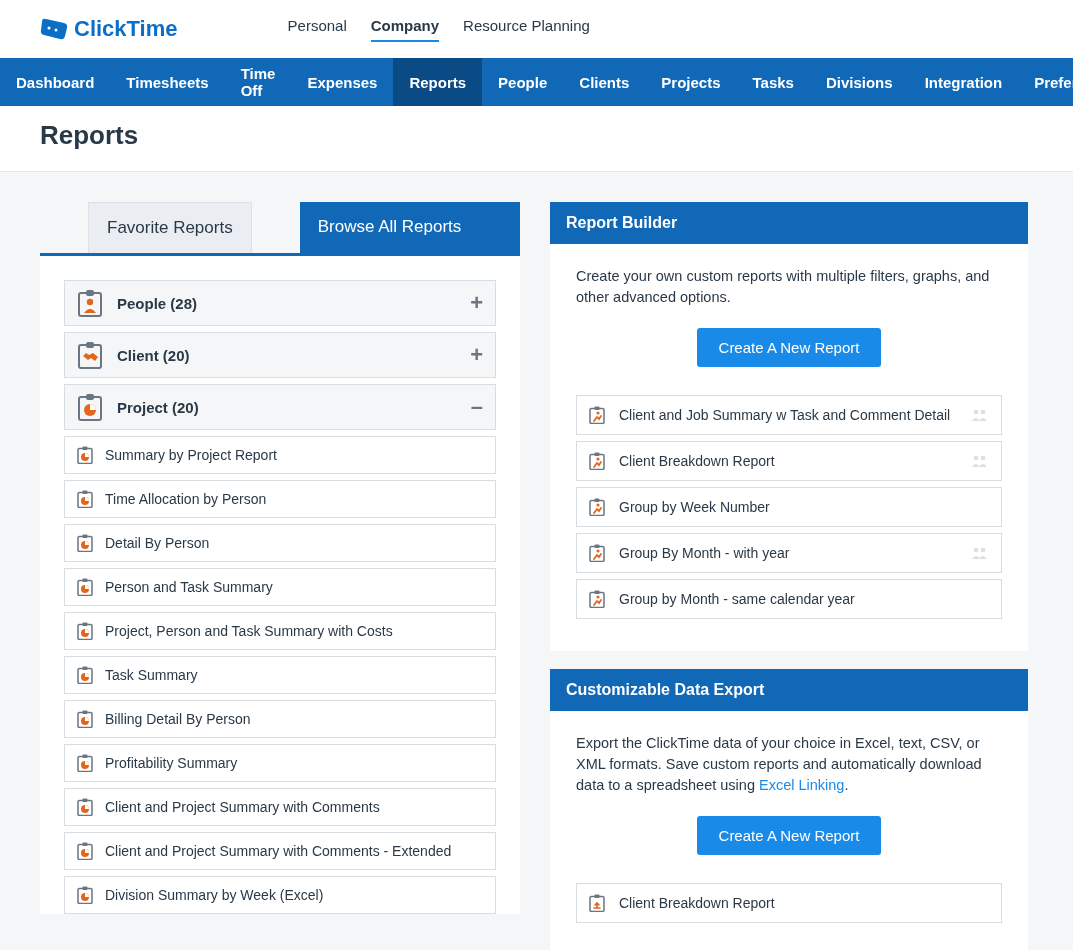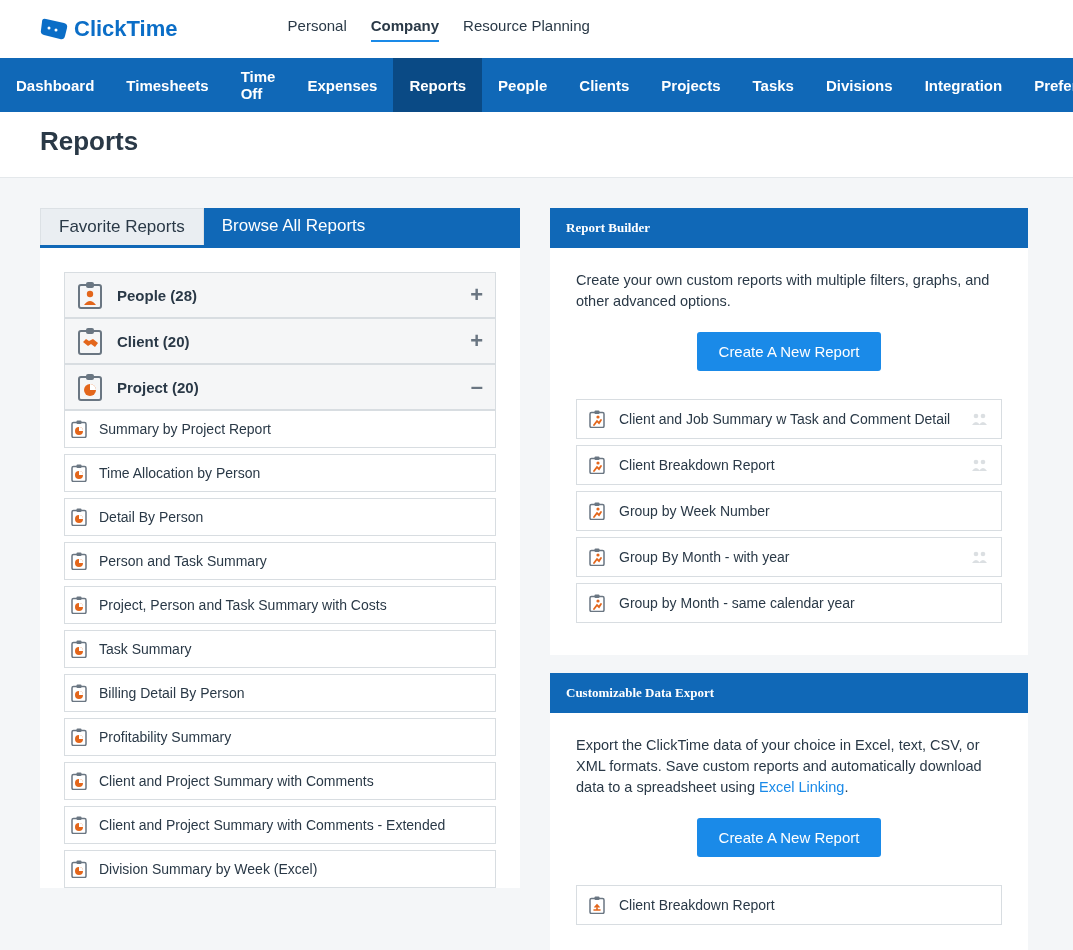--- a/index.html
+++ b/index.html
@@ -42,21 +42,21 @@
     font-size: 15px;
     padding-bottom: 6px;
   }
   .topnav a.active {
     font-weight: 600;
     border-bottom: 2px solid #1a8ae8;
   }
   .subnav {
     background: #1068b7;
     display: flex;
-    height: 54px;
+    height: 48px;
   }
   .subnav a {
     color: #fff;
     text-decoration: none;
     font-size: 15px;
     font-weight: 600;
     padding: 0 16px;
     display: flex;
     align-items: center;
   }
@@ -85,23 +85,24 @@
   .col { flex: 1; }
   .col-left { max-width: 480px; }
   .col-right { max-width: 478px; }
 
   
   .tabs-row {
     display: flex;
     border-bottom: 3px solid #1068b7;
   }
   .tab {
-    padding: 8px 18px;
+    padding: 15px 18px;
     font-size: 17px;
     cursor: pointer;
+    margin-left: 48px;
   }
   .tab.active {
     background: #eaeef2;
     color: #2a3947;
     font-weight: 500;
     border-top: 1px solid #dce1e5;
     border-left: 1px solid #dce1e5;
     border-right: 1px solid #dce1e5;
   }
   .tab.inactive {
@@ -112,20 +113,21 @@
   .fav-body {
     background: #fff;
     padding: 24px 24px 0;
   }
   .group-header {
     display: flex;
     align-items: center;
     background: #f5f6f7;
     border: 1px solid #d8dde1;
     padding: 8px 12px;
+    margin-bottom: 6px;
     cursor: pointer;
   }
   .group-header .gh-icon {
     width: 26px; height: 28px;
     margin-right: 14px;
   }
   .group-header .gh-label {
     font-size: 15px;
     font-weight: 700;
     color: #2a3947;
@@ -133,21 +135,21 @@
   }
   .group-header .gh-toggle {
     font-size: 22px;
     font-weight: 700;
     color: #6a7682;
   }
   .report-row {
     display: flex;
     align-items: center;
     border: 1px solid #d8dde1;
-    padding: 9px 6px;
+    padding: 9px 12px;
     margin-bottom: 6px;
     background: #fff;
     cursor: pointer;
   }
   .report-row .rr-icon {
     width: 16px; height: 18px;
     margin-right: 12px;
   }
   .report-row .rr-label {
     font-size: 14px;
@@ -155,24 +157,23 @@
   }
 
   
   .panel {
     background: #fff;
     margin-bottom: 18px;
   }
   .panel-header {
     background: #1068b7;
     color: #fff;
-    font-size: 13px;
+    font-size: 16px;
     font-weight: 600;
     padding: 12px 16px;
-    font-family: Liberation Serif, serif;
   }
   .panel-body {
     padding: 22px 26px 26px;
   }
   .panel-body p {
     font-size: 14.5px;
     color: #2a3947;
     line-height: 1.45;
     margin-bottom: 20px;
   }

